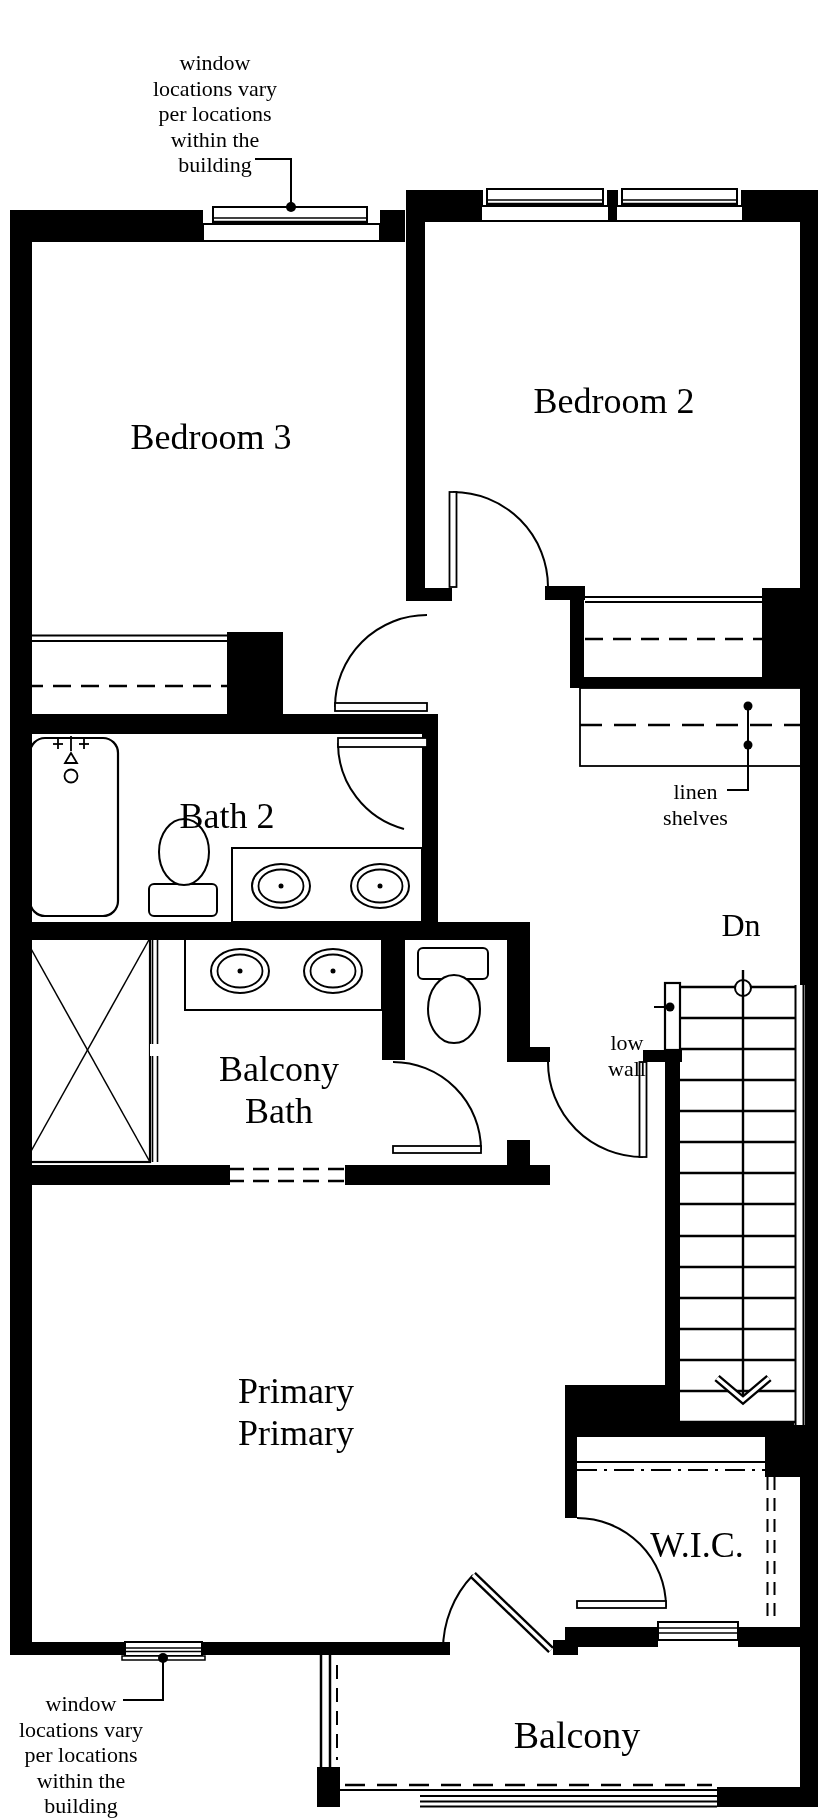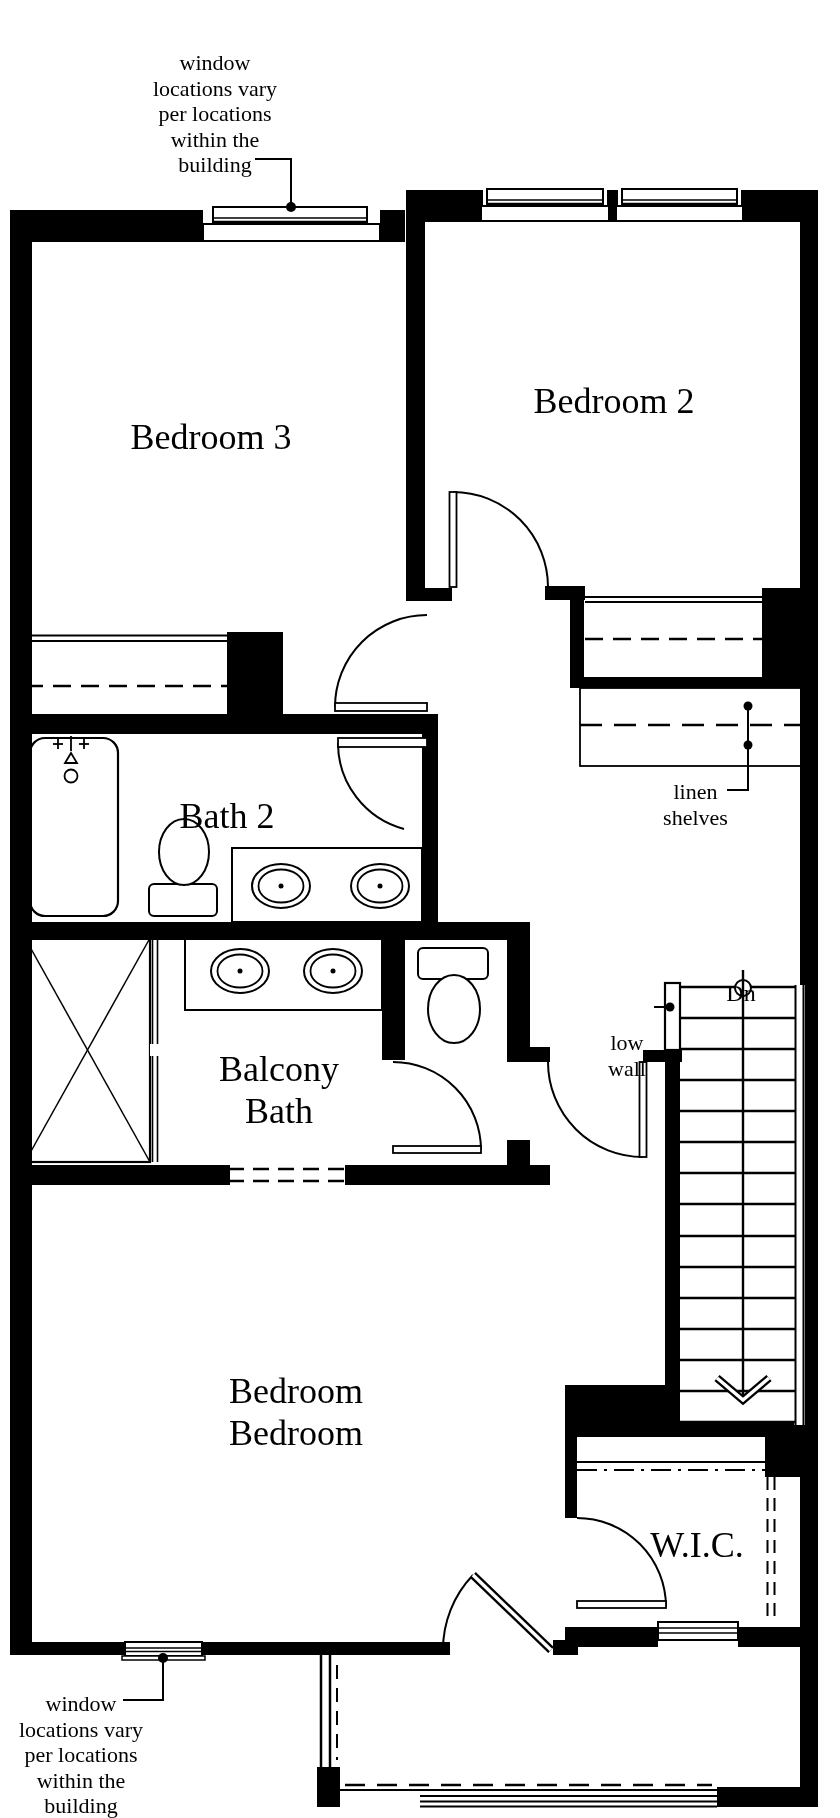--- a/index.html
+++ b/index.html
@@ -289,25 +289,26 @@
   <div class="lbl note" style="left:138px;top:50px;width:154px;">window locations vary per locations within the building</div>
 
   <div class="lbl room" style="left:101px;top:417px;width:220px;">Bedroom 3</div>
 
   <div class="lbl room" style="left:504px;top:373px;width:220px;margin-top:8px;">Bedroom 2</div>
 
   <div class="lbl room" style="left:157px;top:763px;width:140px;margin-top:33px;">Bath 2</div>
 
   <div class="lbl note" style="left:648px;top:779px;width:95px;">linen shelves</div>
 
-  <div class="lbl" style="left:706px;top:980px;width:70px;font-size:24px;">Dn</div>
+  <div class="lbl" style="left:706px;top:908px;width:70px;font-size:32px;">Dn</div>
 
   <div class="lbl note" style="left:601px;top:994px;width:52px;margin-top:36px;">low wall</div>
 
   <div class="lbl room" style="left:198px;top:1048px;width:162px;line-height:42px;">Balcony Bath</div>
 
-  <div class="lbl room" style="left:201px;top:1370px;width:190px;line-height:42px;">Bedroom Bedroom</div>
+  <div class="lbl room" style="left:201px;top:1370px;width:190px;line-height:42px;">Primary Primary</div>
 
   <div class="lbl" style="left:637px;top:1525px;width:120px;font-size:36px;">W.I.C.</div>
 
+  <div class="lbl" style="left:477px;top:1714px;width:200px;font-size:38px;">Balcony</div>
 
   <div class="lbl note" style="left:4px;top:1691px;width:154px;">window locations vary per locations within the building</div>
 </div>
 
 </body></html>

